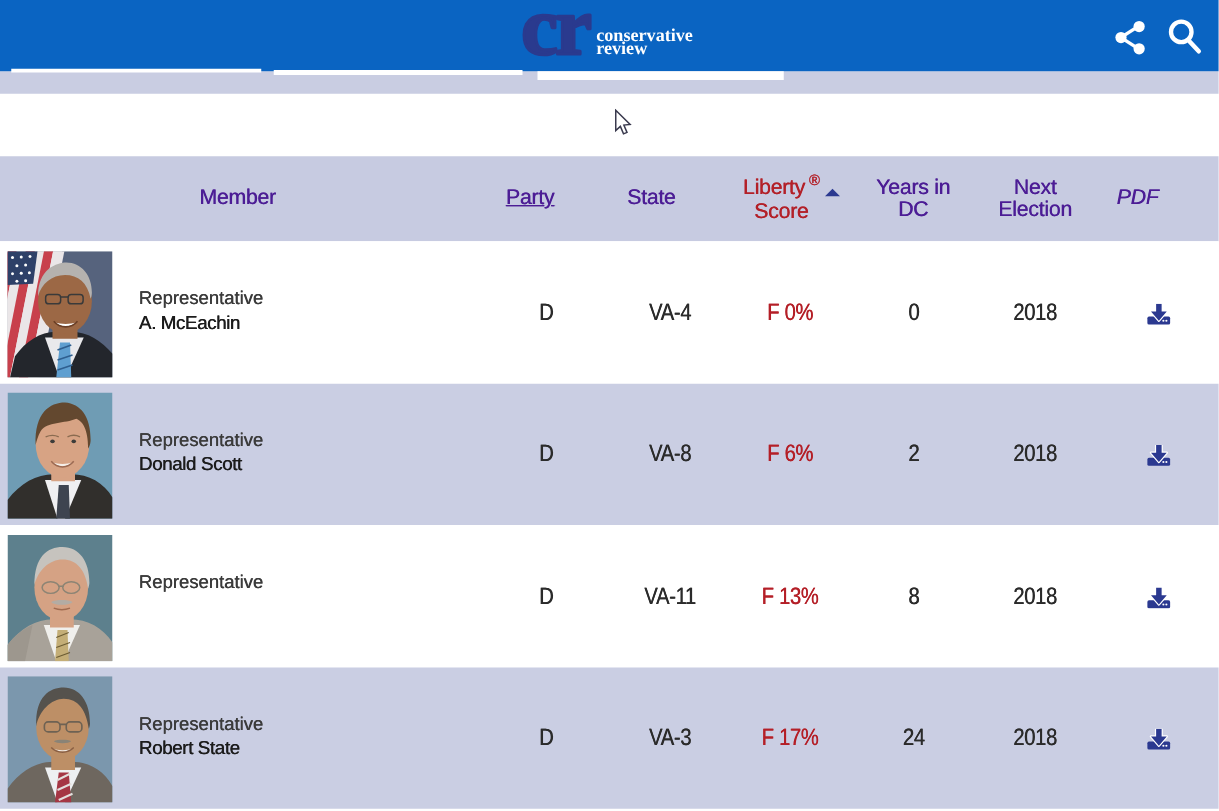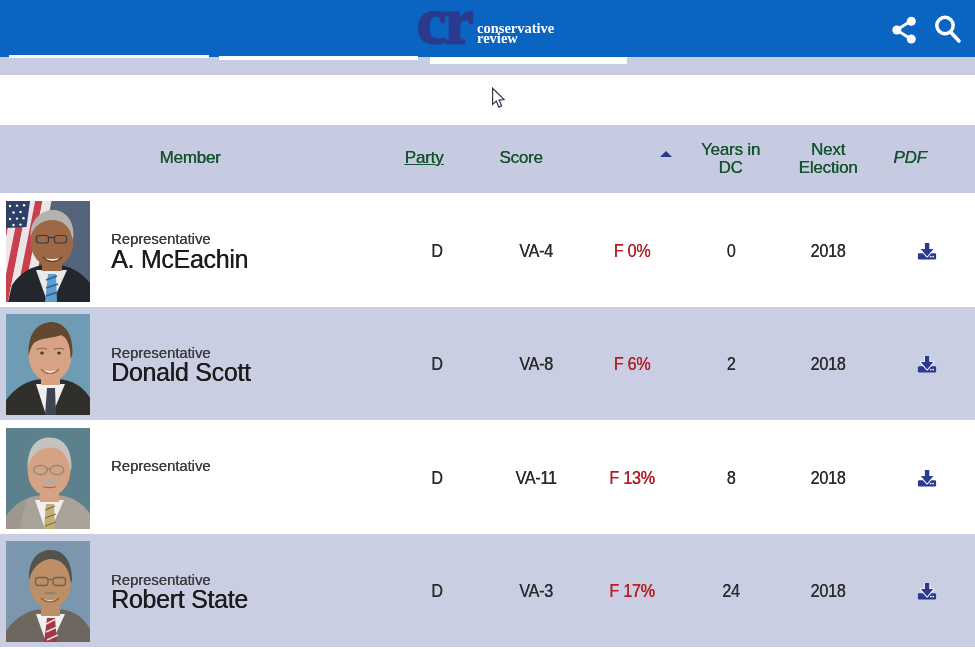--- a/index.html
+++ b/index.html
@@ -4,27 +4,27 @@
 <style>
   * { margin:0; padding:0; box-sizing:border-box; }
   html,body { width:975px; height:649px; overflow:hidden; background:#fff;
     font-family:"Liberation Sans", sans-serif; }
   .abs { position:absolute; }
   #page { position:relative; width:898px; height:649px; }
   .topbar { left:0; top:0; width:975px; height:57px; background:#0a64c2; z-index:5; }
   .fstrip { left:0; top:57px; width:975px; height:18px; background:#c9cde2; z-index:4; }
   .wbox { background:#fff; z-index:6; }
   .thead { left:0; top:125px; width:975px; height:68px; background:#c7cbe1; }
-  .hdr { color:#14532d; font-size:17px; line-height:18px; text-align:center; letter-spacing:-0.2px; text-shadow:0.35px 0 currentColor; }
+  .hdr { color:#4c1d95; font-size:17px; line-height:18px; text-align:center; letter-spacing:-0.2px; text-shadow:0.35px 0 currentColor; }
   .row { left:0; width:975px; height:113.5px; }
   .lav { background:#cacee3; }
   .cell { font-size:19px; color:#2b2b2b; text-align:center; letter-spacing:-0.3px; transform:scaleX(0.85); transform-origin:50% 50%; text-shadow:0.35px 0 currentColor; }
   .red { color:#b41f27; }
   .rep { font-size:14.8px; color:#3b3b3b; letter-spacing:0; text-shadow:0.25px 0 currentColor; }
-  .name { font-size:25px; color:#1c1c1c; letter-spacing:-0.3px; text-shadow:0.4px 0 currentColor; }
+  .name { font-size:15px; color:#1c1c1c; letter-spacing:-0.3px; text-shadow:0.4px 0 currentColor; }
 </style>
 </head>
 <body>
 <div id="page">
 
   <div class="abs topbar"></div>
 
   <svg class="abs" style="left:415px;top:0;z-index:7" width="150" height="57">
     <text x="2" y="43" font-family="Liberation Serif" font-weight="bold" font-size="66" letter-spacing="-2" fill="#2a3a8e" stroke="#2a3a8e" stroke-width="2.4" stroke-linejoin="round">cr</text>
     <text x="62" y="32.5" font-family="Liberation Serif" font-weight="bold" font-size="14.5" fill="#ffffff">conservative</text>
@@ -50,21 +50,22 @@
   <div class="abs wbox" style="left:219px;top:55.5px;width:199px;height:4.5px;"></div>
   <div class="abs wbox" style="left:430px;top:56.5px;width:197px;height:7.5px;"></div>
 
   <svg class="abs" style="left:491px;top:87px;z-index:8" width="15" height="22" viewBox="0 0 15 22">
     <path d="M1.6 1.2 L1.6 17.4 L5.3 14.1 L7.8 20.1 L10.6 18.9 L8.1 13.1 L13.1 12.5 Z" fill="#ffffff" stroke="#3a3a4e" stroke-width="1.2"></path>
   </svg>
 
   <div class="abs thead"></div>
   <div class="abs hdr" style="left:130px;top:149px;width:120px;">Member</div>
   <div class="abs hdr" style="left:384px;top:149px;width:80px;text-decoration:underline;">Party</div>
-  <div class="abs hdr" style="left:481px;top:149px;width:80px;">Score</div>
+  <div class="abs hdr" style="left:481px;top:149px;width:80px;">State</div>
+  <div class="abs hdr" style="left:585px;top:141px;width:80px;color:#b32028;">Liberty<span style="font-size:12px;position:relative;top:-7px;"> ®</span><br>Score</div>
   <div class="abs" style="left:659.5px;top:150.5px;width:0;height:0;border-left:6.5px solid transparent;border-right:6.5px solid transparent;border-bottom:6.2px solid #2b3990;"></div>
   <div class="abs hdr" style="left:690px;top:141px;width:81px;">Years in<br>DC</div>
   <div class="abs hdr" style="left:788px;top:141px;width:80px;">Next<br>Election</div>
   <div class="abs hdr" style="left:870px;top:149px;width:80px;font-style:italic;">PDF</div>
 
   <div class="abs row" style="top:193px;background:#ffffff;"></div>
   <div class="abs row lav" style="top:306.5px;"></div>
   <div class="abs row" style="top:420px;background:#ffffff;"></div>
   <div class="abs row lav" style="top:533.5px;"></div>
 

